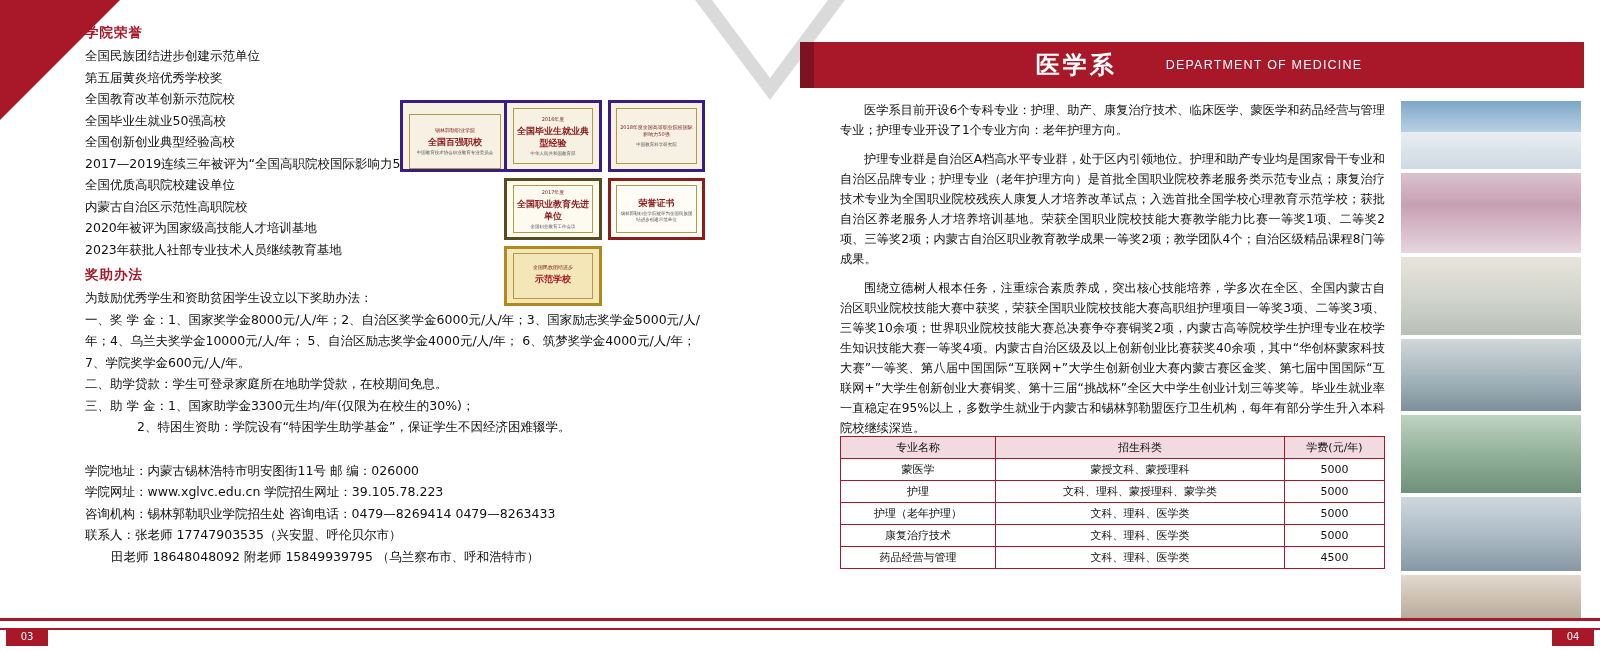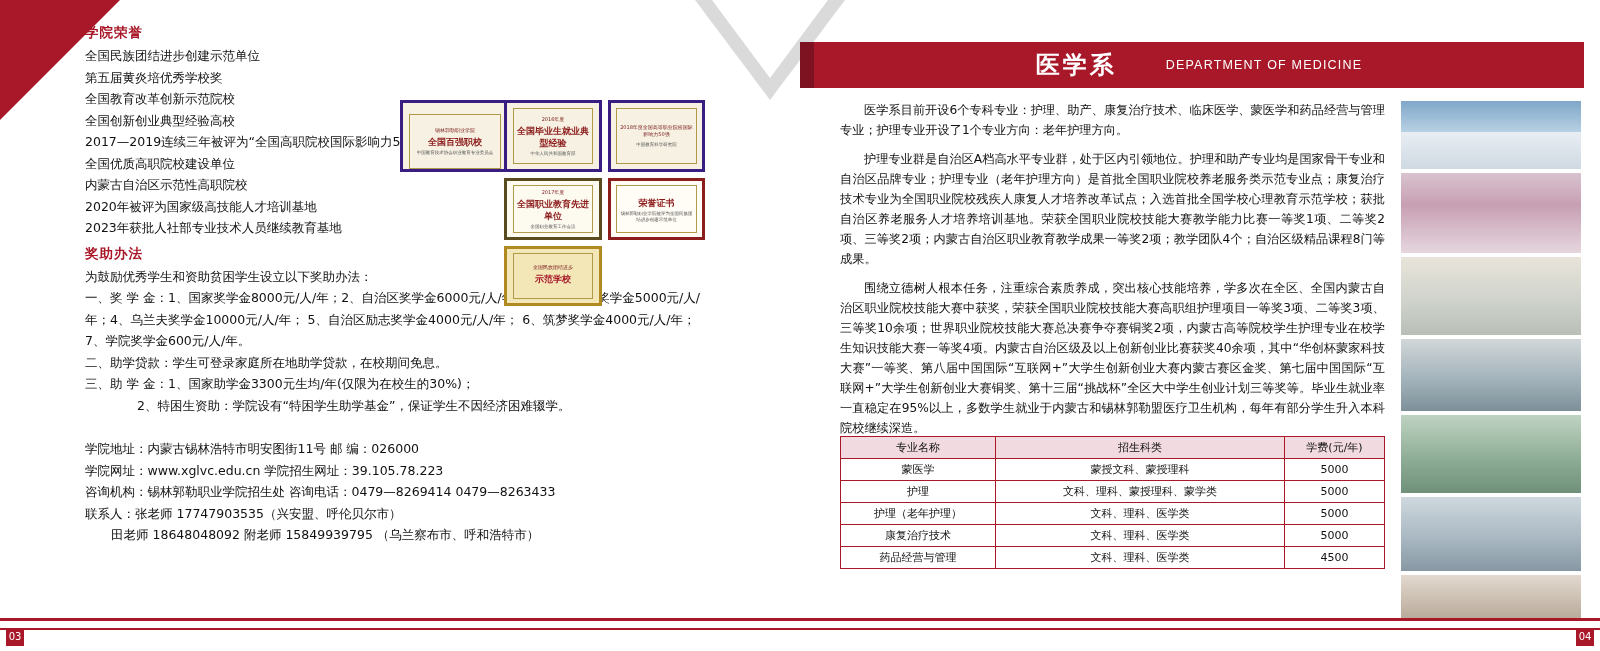--- a/index.html
+++ b/index.html
@@ -27,21 +27,21 @@
     clip-path:polygon(0 0,116px 0,58px 78px);
   }
   .bottom-band{
     position:absolute;left:0;bottom:0;width:1600px;height:30px;
     background:#ffffff;border-top:3px solid #a81828;
   }
   .bottom-band:after{
     content:"";position:absolute;left:0;top:7px;width:1600px;height:2px;background:#a81828;
   }
   .page-num{
-    position:absolute;bottom:5px;width:18px;height:18px;background:#a81828;color:#fff;
+    position:absolute;bottom:5px;width:42px;height:18px;background:#a81828;color:#fff;
     font-size:10px;line-height:18px;text-align:center;letter-spacing:0px;
   }
   .page-num.left{left:6px;}
   .page-num.right{right:6px;}
 
   
   .left-page{position:absolute;left:0;top:0;width:800px;height:651px;}
   .lp-body{position:absolute;left:85px;top:18px;width:620px;color:#111;}
   .sec-title{color:#a81828;font-size:13.5px;font-weight:bold;margin:0 0 3px 0;letter-spacing:1px;}
   .para{font-size:12.5px;line-height:21px;text-align:justify;margin:0 0 2px 0;}
@@ -119,20 +119,21 @@
   <div class="left-red-arrow"></div>
 
   <div class="lp-body">
 
 
     <div style="margin-top:6px;">
       <div class="sec-title">学院荣誉</div>
       <div class="honor-line">全国民族团结进步创建示范单位</div>
       <div class="honor-line">第五届黄炎培优秀学校奖</div>
       <div class="honor-line">全国教育改革创新示范院校</div>
+      <div class="honor-line">全国毕业生就业50强高校</div>
       <div class="honor-line">全国创新创业典型经验高校</div>
       <div class="honor-line">2017—2019连续三年被评为“全国高职院校国际影响力50强”</div>
       <div class="honor-line">全国优质高职院校建设单位</div>
       <div class="honor-line">内蒙古自治区示范性高职院校</div>
       <div class="honor-line">2020年被评为国家级高技能人才培训基地</div>
       <div class="honor-line">2023年获批人社部专业技术人员继续教育基地</div>
     </div>
 
     <div class="awards" style="margin-top:6px;">
       <div class="sec-title">奖助办法</div>

